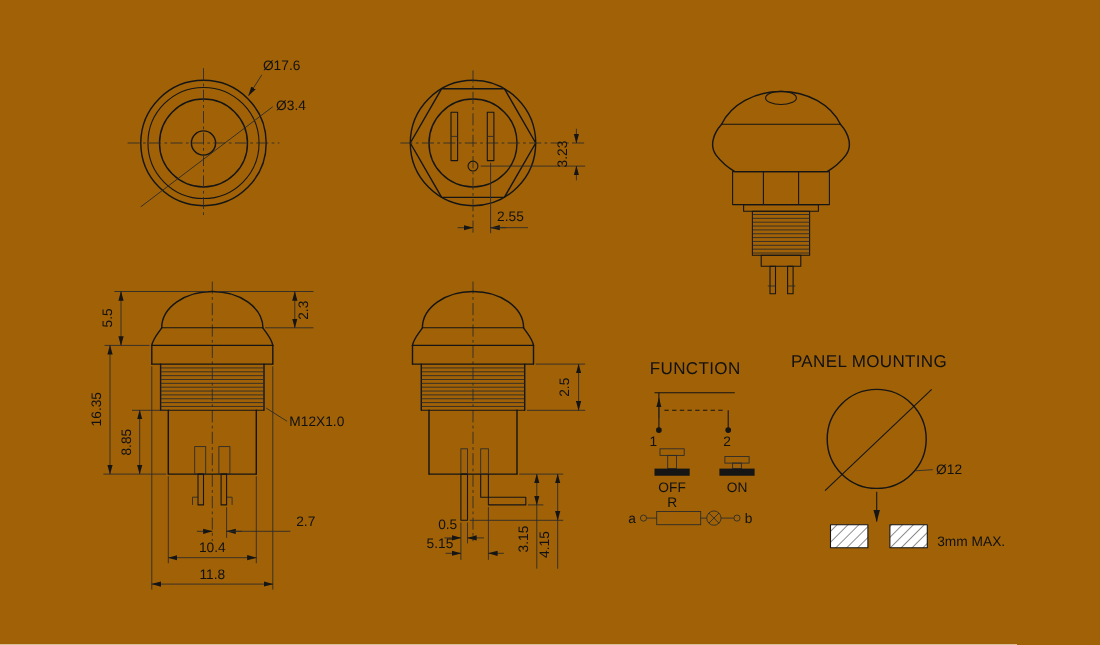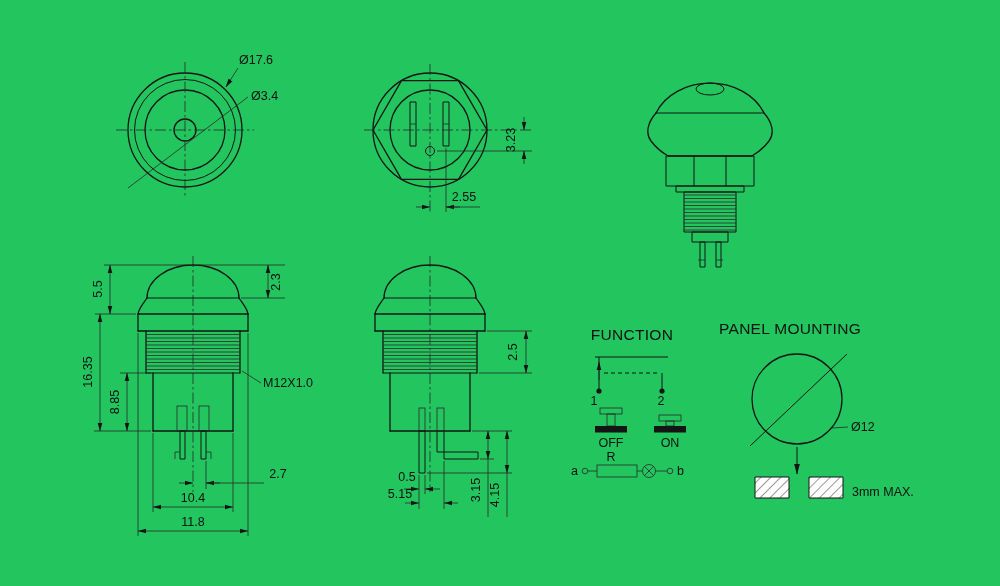--- a/index.html
+++ b/index.html
@@ -1,16 +1,16 @@
 <!DOCTYPE html>
 <html><head>
 <meta charset="utf-8">
 <style>
   html,body{margin:0;padding:0;background:#ffffff;}
-  .page{width:1000px;height:586px;background:#22c55e;position:relative;overflow:hidden;}
+  .page{width:1000px;height:586px;background:#a16207;position:relative;overflow:hidden;}
   svg{display:block;}
   .ol{fill:none;stroke:#151515;stroke-width:1.3;stroke-linejoin:round;stroke-linecap:round;}
   .md{fill:none;stroke:#151515;stroke-width:1;stroke-linejoin:round;}
   .tn{fill:none;stroke:#2a2a2a;stroke-width:0.8;}
   .cl{fill:none;stroke:#2a2a2a;stroke-width:0.8;stroke-dasharray:11 3 2.5 3;}
   .dsh{fill:none;stroke:#151515;stroke-width:1;stroke-dasharray:4 3;}
   .blk{fill:#151515;stroke:none;}
   text{fill:#111;font-family:"Liberation Sans","DejaVu Sans",sans-serif;}
   .dim{font-size:12.5px;}
   .ttl{font-size:15.5px;letter-spacing:.3px;}

